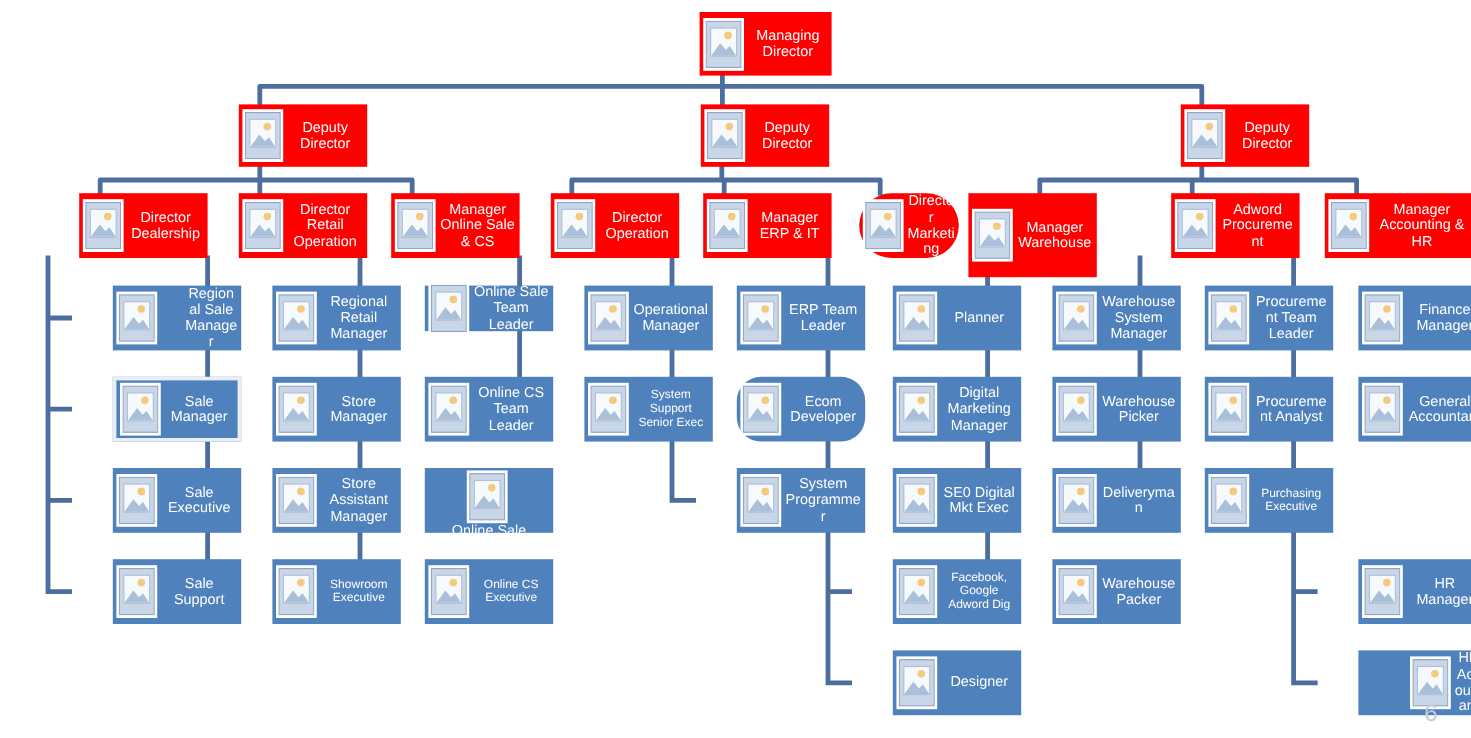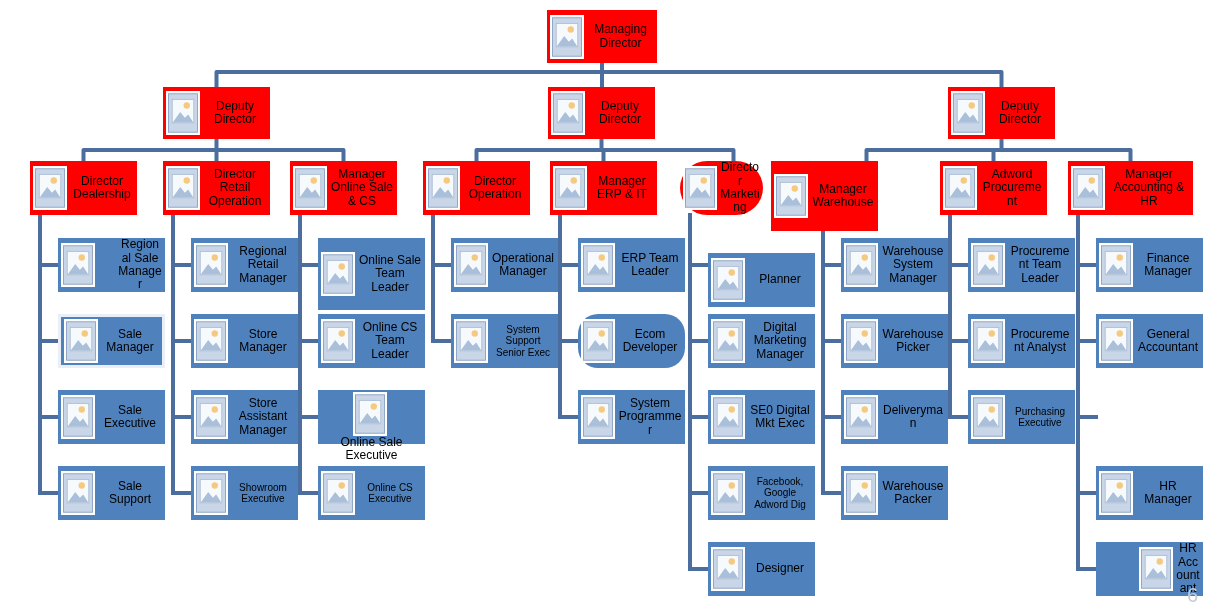--- a/index.html
+++ b/index.html
@@ -10,21 +10,22 @@
     font-family:"Liberation Sans",sans-serif;
     overflow:hidden;
   }
   #connectors{position:absolute;left:0;top:0;z-index:1;}
   #nodes{position:absolute;left:0;top:0;width:100%;height:100%;z-index:2;}
   .node{
     position:absolute;
     display:flex;align-items:center;
     box-sizing:border-box;
     padding:2px 3px;
-    color:#000000;
+    color:#ffffff;
+    margin-left:36px;
   }
   .node.red{background:var(--red,#fe0000);}
   .node.blue{background:var(--blue,#4f81bd);}
   .node.highlight{border:3px solid #e9eef7;}
   .icon{
     flex:0 0 auto;
     background:#ffffff;
     padding:2px;
     margin-right:3px;
     line-height:0;
@@ -191,21 +192,21 @@
     <span class="icon">
       <svg width="30" height="40" viewBox="0 0 32 42">
         <rect x="0.5" y="0.5" width="31" height="41" fill="#c9d6e8" stroke="#8ba3c4"></rect>
         <rect x="4.5" y="6.5" width="23" height="25" fill="#f7fafc" stroke="#aebfd6"></rect>
         <circle cx="20" cy="13" r="3.4" fill="#f5c97e"></circle>
         <path d="M5 31 L13 20 L18 26 L21.5 22.5 L27 31 Z" fill="#a9bfda"></path>
       </svg>
     </span>
     <span class="label">Manager Online Sale &amp; CS</span>
   </div>
-      <div class="node blue" style="left: 318px; top: 238px; width: 107px; height: 72px; justify-content: space-between;">
+      <div class="node blue" style="left: 318px; top: 238px; width: 107px; height: 38px; justify-content: space-between;">
     <span class="icon">
       <svg width="30" height="40" viewBox="0 0 32 42">
         <rect x="0.5" y="0.5" width="31" height="41" fill="#c9d6e8" stroke="#8ba3c4"></rect>
         <rect x="4.5" y="6.5" width="23" height="25" fill="#f7fafc" stroke="#aebfd6"></rect>
         <circle cx="20" cy="13" r="3.4" fill="#f5c97e"></circle>
         <path d="M5 31 L13 20 L18 26 L21.5 22.5 L27 31 Z" fill="#a9bfda"></path>
       </svg>
     </span>
     <span class="label">Online Sale Team Leader</span>
   </div>
@@ -334,21 +335,21 @@
     <span class="icon">
       <svg width="30" height="40" viewBox="0 0 32 42">
         <rect x="0.5" y="0.5" width="31" height="41" fill="#c9d6e8" stroke="#8ba3c4"></rect>
         <rect x="4.5" y="6.5" width="23" height="25" fill="#f7fafc" stroke="#aebfd6"></rect>
         <circle cx="20" cy="13" r="3.4" fill="#f5c97e"></circle>
         <path d="M5 31 L13 20 L18 26 L21.5 22.5 L27 31 Z" fill="#a9bfda"></path>
       </svg>
     </span>
     <span class="label">Director Marketing</span>
   </div>
-      <div class="node blue" style="left: 708px; top: 253px; width: 107px; height: 54px;">
+      <div class="node blue" style="left: 708px; top: 238px; width: 107px; height: 54px;">
     <span class="icon">
       <svg width="30" height="40" viewBox="0 0 32 42">
         <rect x="0.5" y="0.5" width="31" height="41" fill="#c9d6e8" stroke="#8ba3c4"></rect>
         <rect x="4.5" y="6.5" width="23" height="25" fill="#f7fafc" stroke="#aebfd6"></rect>
         <circle cx="20" cy="13" r="3.4" fill="#f5c97e"></circle>
         <path d="M5 31 L13 20 L18 26 L21.5 22.5 L27 31 Z" fill="#a9bfda"></path>
       </svg>
     </span>
     <span class="label">Planner</span>
   </div>

